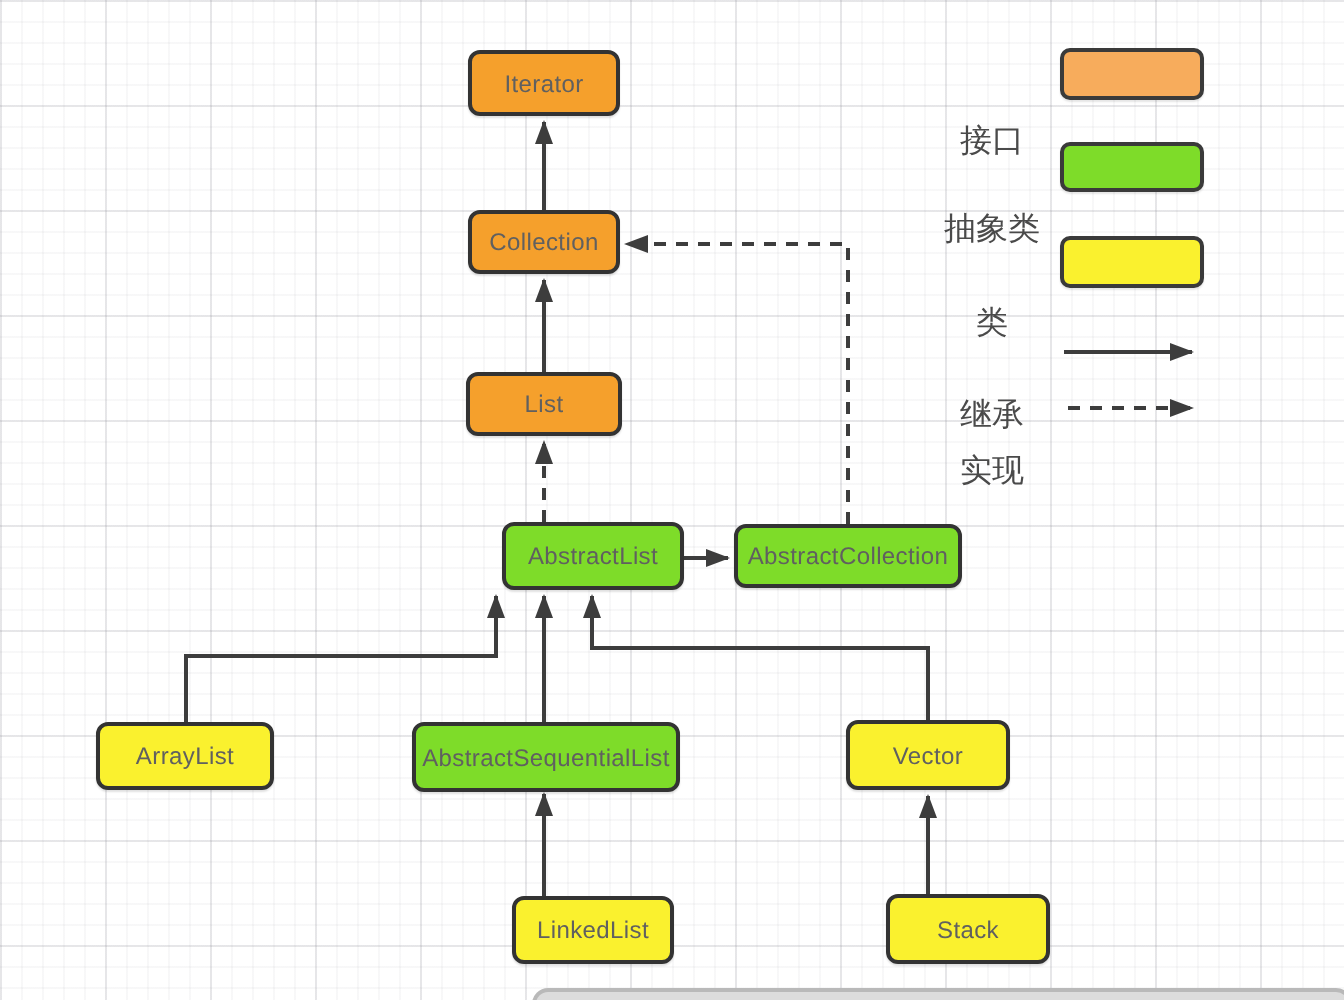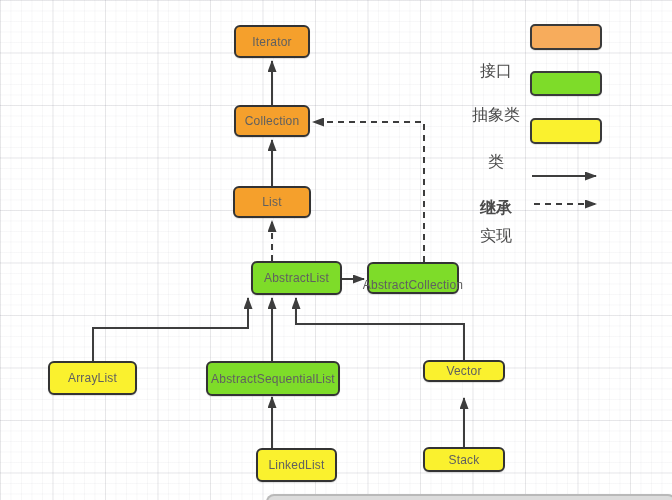--- a/index.html
+++ b/index.html
@@ -74,43 +74,43 @@
       </div>
       <div class="node" style="left: 234px; top: 105px; width: 76px; height: 32px; background: rgb(245, 160, 44);">
         <span>Collection</span>
       </div>
       <div class="node" style="left: 233px; top: 186px; width: 78px; height: 32px; background: rgb(245, 160, 44);">
         <span>List</span>
       </div>
       <div class="node" style="left: 227px; top: 261px; width: 91px; height: 34px; background: rgb(126, 220, 41); margin-left: 24px;">
         <span>AbstractList</span>
       </div>
-      <div class="node" style="left: 367px; top: 262px; width: 92px; height: 32px; background: rgb(126, 220, 41); align-items: flex-end;">
+      <div class="node" style="left: 367px; top: 262px; width: 114px; height: 32px; background: rgb(126, 220, 41);">
         <span>AbstractCollection</span>
       </div>
       <div class="node" style="left: 48px; top: 361px; width: 89px; height: 34px; background: rgb(250, 241, 46); text-align: center;">
         <span>ArrayList</span>
       </div>
       <div class="node" style="left: 206px; top: 361px; width: 134px; height: 35px; background: rgb(126, 220, 41);">
         <span>AbstractSequentialList</span>
       </div>
-      <div class="node" style="left: 423px; top: 360px; width: 82px; height: 22px; background: rgb(250, 241, 46);">
+      <div class="node" style="left: 423px; top: 360px; width: 82px; height: 35px; background: rgb(250, 241, 46);">
         <span>Vector</span>
       </div>
       <div class="node" style="left: 232px; top: 448px; width: 81px; height: 34px; background: rgb(250, 241, 46); margin-left: 24px;">
         <span>LinkedList</span>
       </div>
-      <div class="node" style="left: 423px; top: 447px; width: 82px; height: 25px; background: rgb(250, 241, 46);">
+      <div class="node" style="left: 443px; top: 447px; width: 82px; height: 35px; background: rgb(250, 241, 46);">
         <span>Stack</span>
       </div>
     </div>
   <div id="legend-layer">
       <div class="legend-swatch" style="left: 530px; top: 24px; width: 72px; height: 26px; background: rgb(247, 172, 92);"></div>
       <div class="legend-label" style="left: 496px; top: 39px;">接口</div>
       <div class="legend-swatch" style="left: 530px; top: 71px; width: 72px; height: 25px; background: rgb(126, 220, 41);"></div>
       <div class="legend-label" style="left: 496px; top: 83px;">抽象类</div>
       <div class="legend-swatch" style="left: 530px; top: 118px; width: 72px; height: 26px; background: rgb(250, 241, 46);"></div>
       <div class="legend-label" style="left: 496px; top: 130px;">类</div>
-      <div class="legend-label" style="left: 496px; top: 176px; font-weight: bold;">继承</div>
+      <div class="legend-label" style="left: 496px; top: 176px;">继承</div>
       <div class="legend-label" style="left: 496px; top: 204px;">实现</div>
     </div>
   <div id="bottom-band"></div>
 </div>
 
 </body></html>

